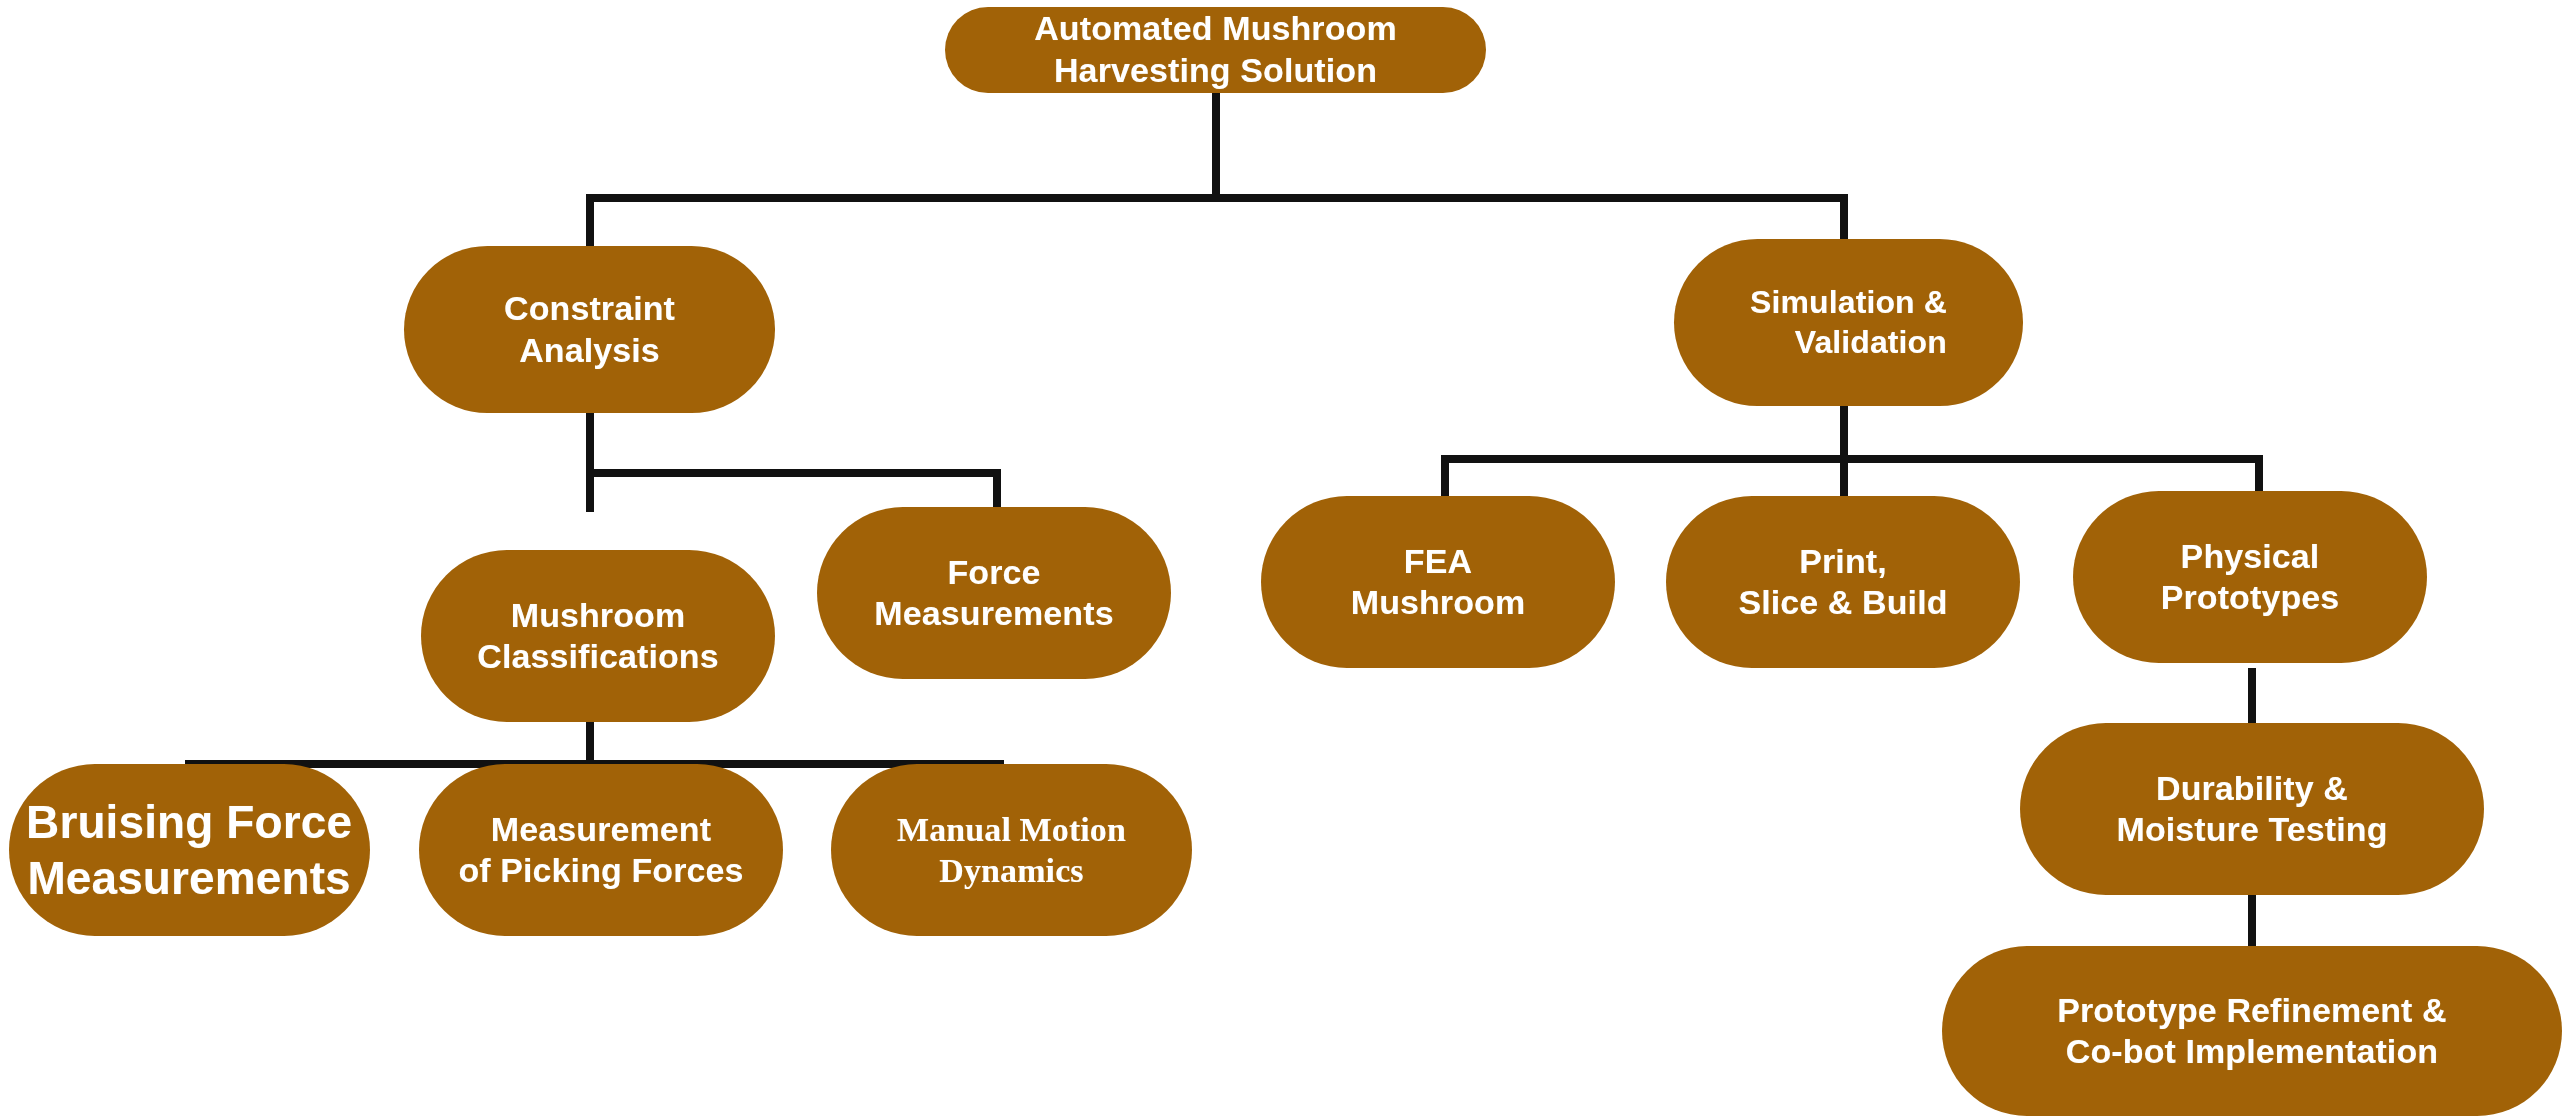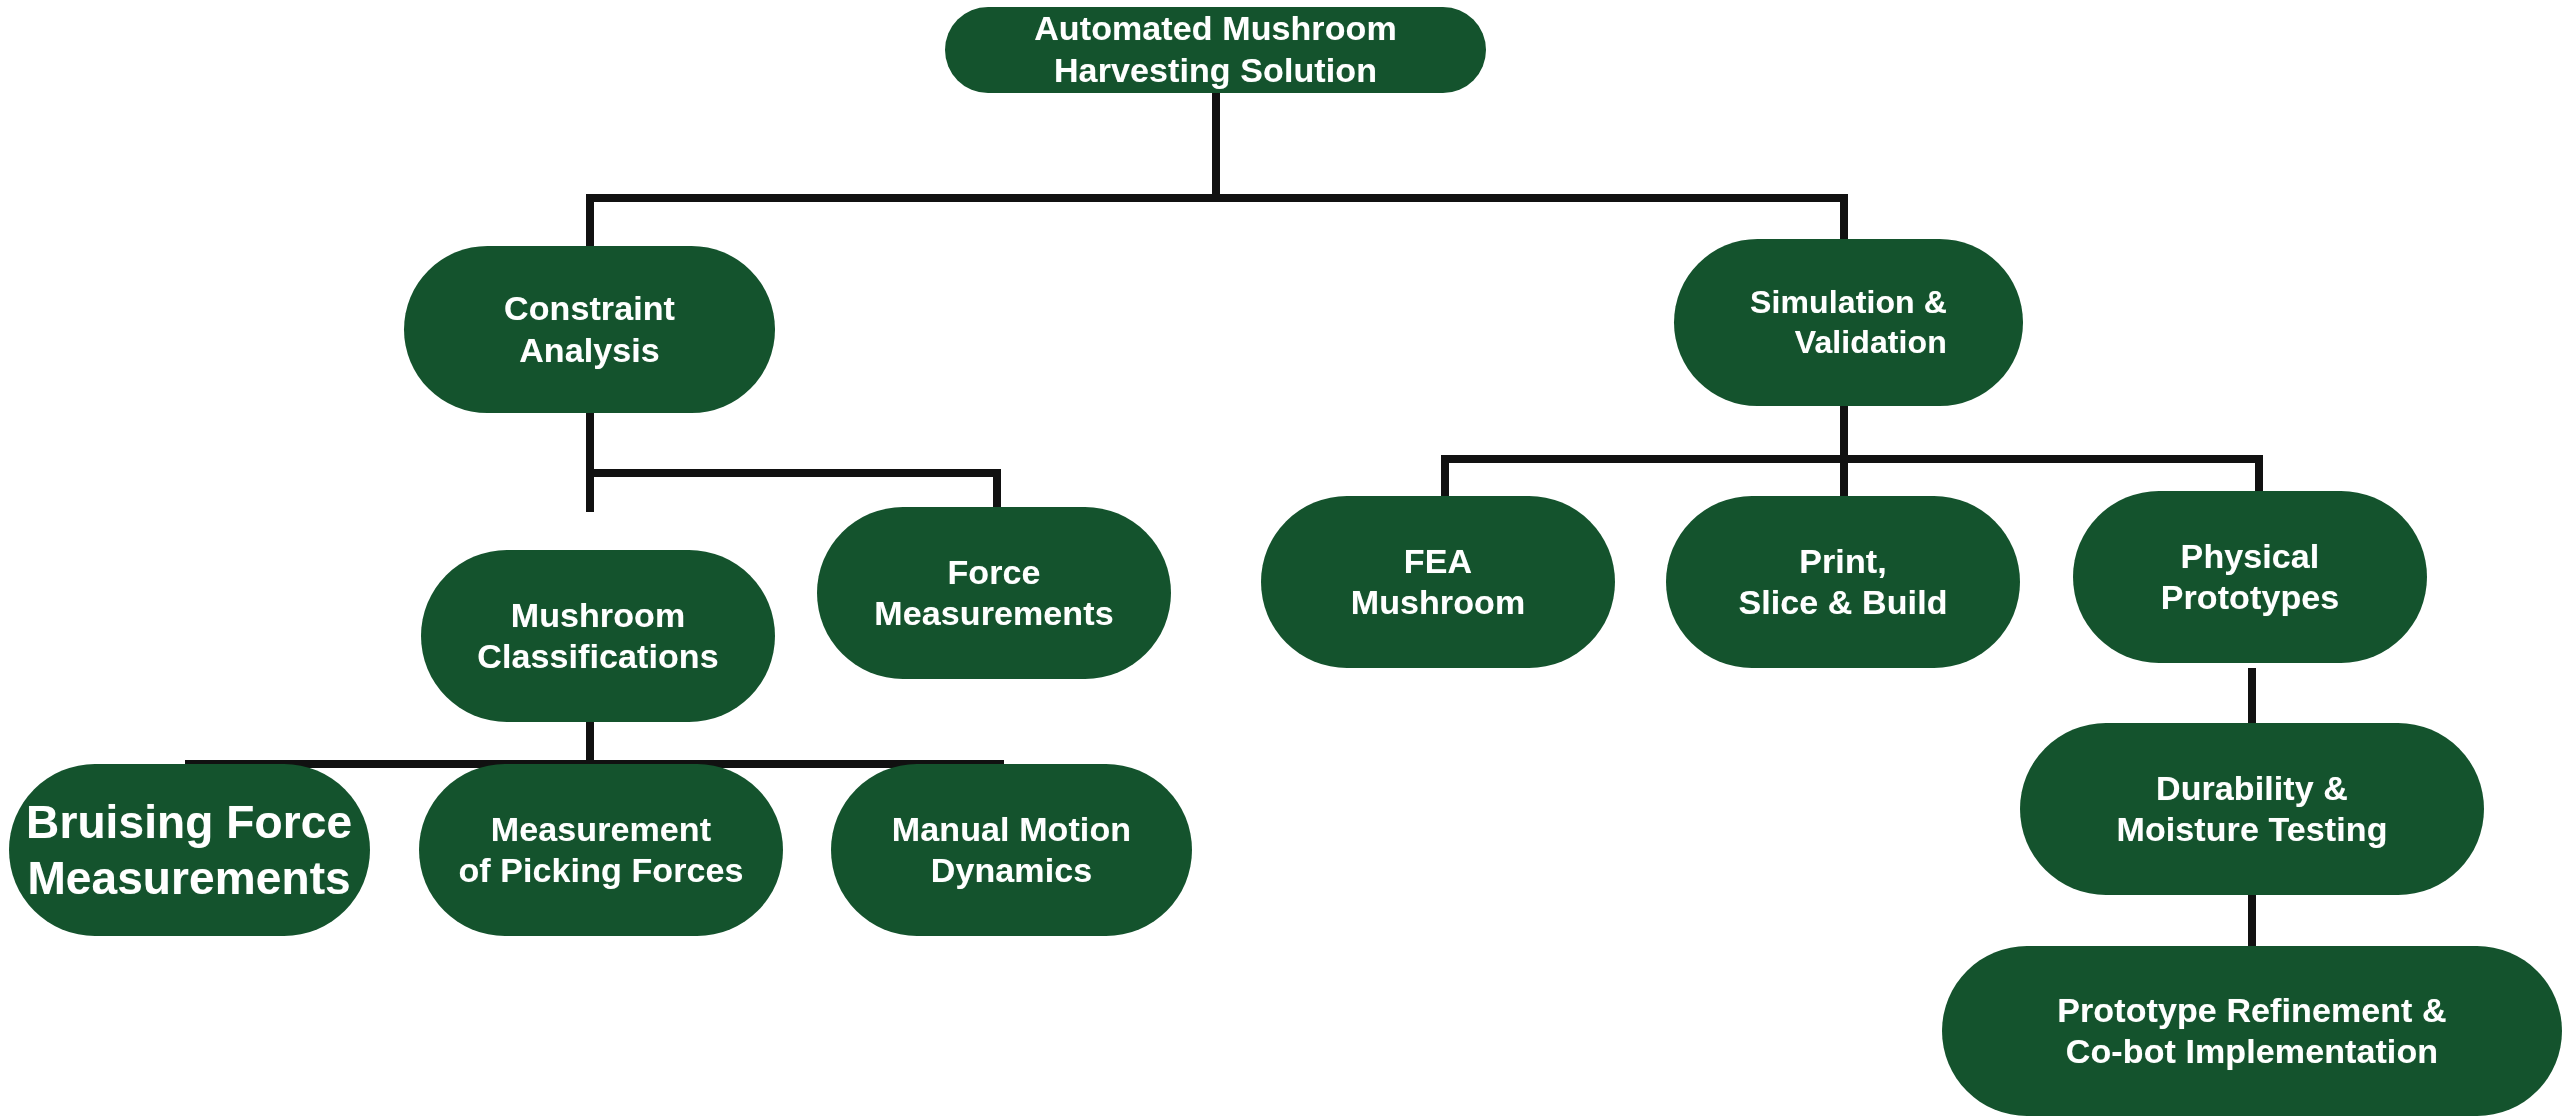--- a/index.html
+++ b/index.html
@@ -12,21 +12,21 @@
     position: relative;
     width: 2576px;
     height: 1120px;
     background: #ffffff;
     overflow: hidden;
     font-family: "Liberation Sans", "DejaVu Sans", sans-serif;
   }
   .node {
     position: absolute;
     box-sizing: border-box;
-    background: #14532d;
+    background: #a16207;
     border-radius: 858px;
     display: flex;
     align-items: center;
     justify-content: center;
     text-align: center;
     color: #ffffff;
     font-weight: 700;
     line-height: 1.22;
     letter-spacing: 0.1px;
     padding: 16px 12px;
@@ -96,21 +96,21 @@
 
   <div class="node" style="left:2073px; top:491px; width:354px; height:172px; font-size:34px;">Physical
 Prototypes</div>
 
   <div class="node" style="left:8.6px; top:764px; width:361px; height:172px; font-size:46px;">Bruising Force
 Measurements</div>
 
   <div class="node" style="left:419px; top:764px; width:364px; height:172px; font-size:34px;">Measurement
 of Picking Forces</div>
 
-  <div class="node" style="left:831px; top:764px; width:361px; height:172px; font-size:34px;">Manual Motion
+  <div class="node" style="left:831px; top:764px; width:361px; height:172px; font-size:34px;font-family:Liberation Serif, serif;">Manual Motion
 Dynamics</div>
 
   <div class="node" style="left:2020px; top:723px; width:464px; height:172px; font-size:34px;">Durability &amp;
 Moisture Testing</div>
 
   <div class="node" style="left:1942px; top:946px; width:620px; height:170px; font-size:34px;">Prototype Refinement &amp;
 Co-bot Implementation</div>
 
 </div>
 

